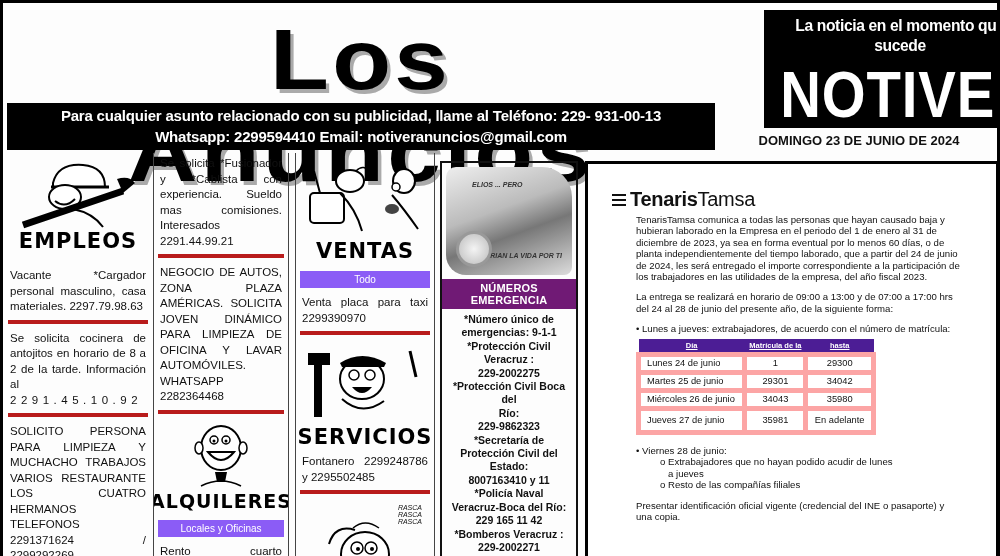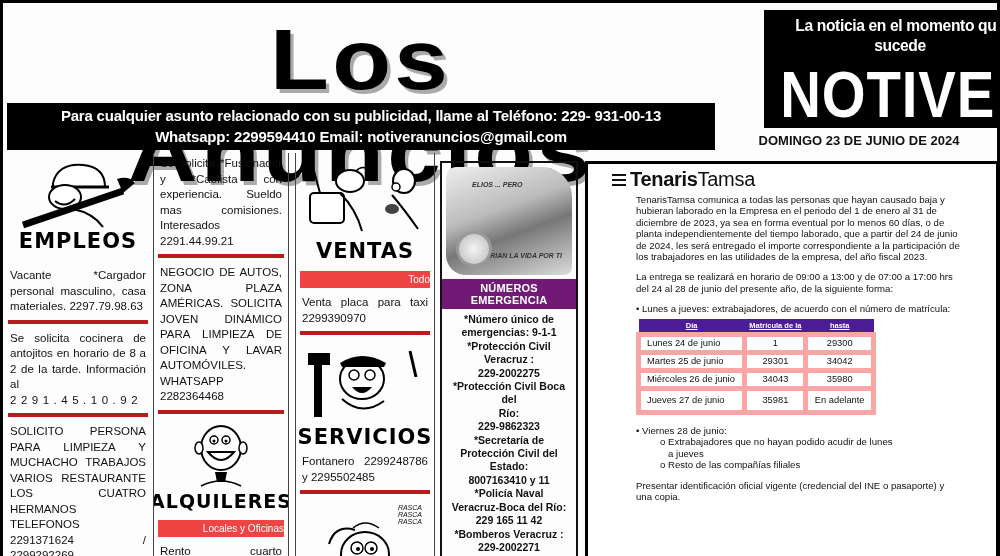--- a/index.html
+++ b/index.html
@@ -27,32 +27,32 @@
     .col-3 { left: 292px; width: 140px; border-left: 1px solid #444; border-right: 1px solid #444; padding-left: 4px; padding-right: 4px; }
     .col-4 { left: 437px; width: 138px; border: 2px solid #111; border-bottom: none; top: 158px; }
     .col-5 { left: 582px; width: 414px; top: 158px; border: 3px solid #000; border-bottom: none; background: #fff; }
 
     .ad { font-size: 11.5px; line-height: 15.5px; text-align: justify; padding: 3px 2px 5px; border-bottom: 4px solid #b91c1c; margin-bottom: 4px; }
     .spaced { letter-spacing: 4.5px; }
 
     .section-art { position: relative; width: 100%; display: flex; flex-direction: column; align-items: center; }
     .section-title { font-family: "DejaVu Sans", sans-serif; font-weight: 900; font-size: 21px; letter-spacing: 1px; color: #000; transform: scaleY(1.05); }
 
-    .subhead { background: #ef4444; color: #fff; font-size: 10px; text-align: right; padding: 3px 0; margin: 4px 0; }
+    .subhead { background: #8b5cf6; color: #fff; font-size: 10px; text-align: center; padding: 3px 0; margin: 4px 0; }
 
     
     .emer-img { height: 108px; margin: 4px; background: linear-gradient(160deg, #eee 0%, #bbb 40%, #777 60%, #ddd 100%); border-radius: 10px 30px 8px 20px; position: relative; }
     .emer-img .lens { position: absolute; left: 10px; bottom: 8px; width: 36px; height: 36px; border-radius: 50%; border: 3px solid #999; background: radial-gradient(circle, #f4f4f4, #bbb); }
     .emer-img .note { position: absolute; left: 26px; top: 14px; font-size: 7px; font-weight: bold; color: #333; font-style: italic; }
     .emer-img .note2 { position: absolute; right: 10px; bottom: 16px; font-size: 7px; font-weight: bold; color: #333; font-style: italic; text-align: right; }
     .emer-head { background: #701a75; color: #fff; font-size: 11px; font-weight: bold; text-align: center; padding: 3px 0; letter-spacing: 0.2px; }
     .emer-list { text-align: center; font-size: 10.5px; font-weight: bold; line-height: 13.4px; padding: 4px 2px; }
 
     
-    .tenaris { padding: 10px 20px 0 24px; font-size: 9.6px; line-height: 11.4px; color: #111; }
+    .tenaris { padding: 30px 20px 0 24px; font-size: 9.6px; line-height: 11.4px; color: #111; }
     .t-logo { display: flex; align-items: center; gap: 4px; margin-bottom: 8px; }
     .t-logo-bars { width: 14px; height: 12px; display: flex; flex-direction: column; justify-content: space-between; }
     .t-logo-bars span { display: block; height: 2px; background: #111; }
     .t-logo-text { font-size: 20px; color: #111; letter-spacing: -0.3px; }
     .t-logo-text b { font-weight: bold; }
     .t-body { padding-left: 24px; padding-right: 14px; }
     .t-body p { margin-bottom: 9px; }
     .t-table { border-collapse: collapse; width: 240px; margin: 4px 0 10px; font-size: 9.3px; }
     .t-table th { background: #4c1d95; color: #fff; font-weight: bold; font-size: 7.5px; padding: 1px 4px; height: 11px; text-decoration: underline; }
     .t-table td { border: 5px solid #fca5a5; padding: 0 6px; height: 18px; text-align: center; }

